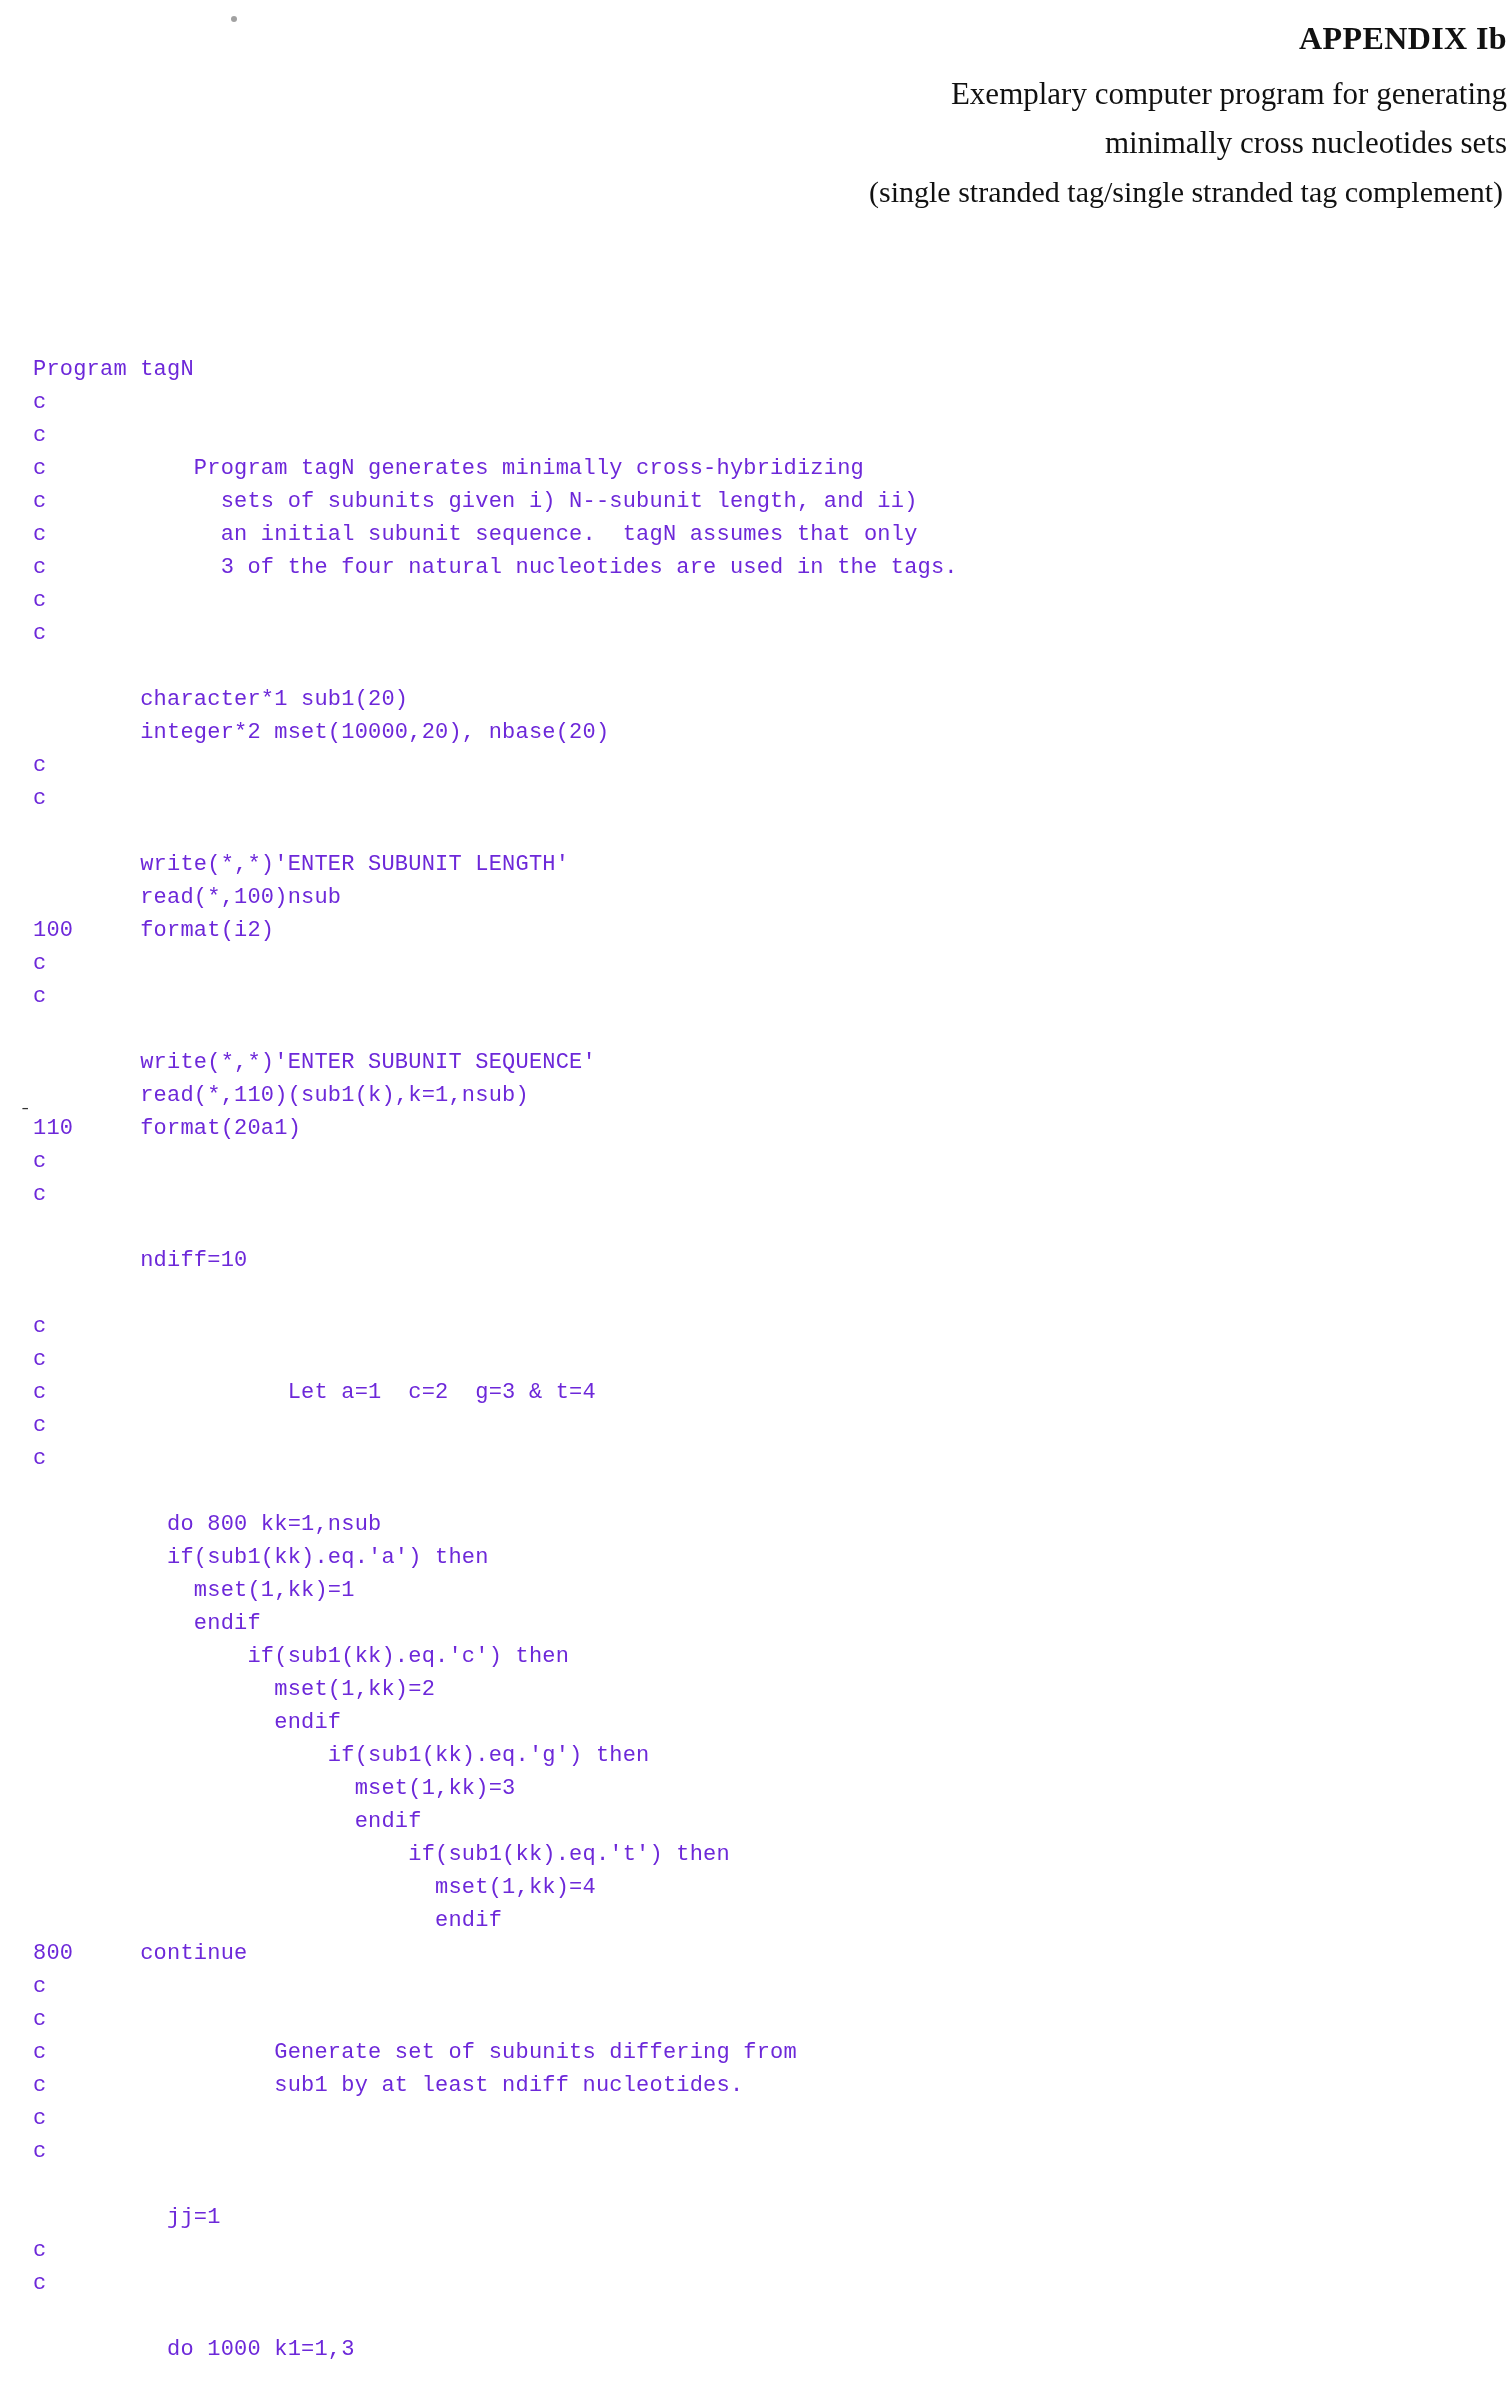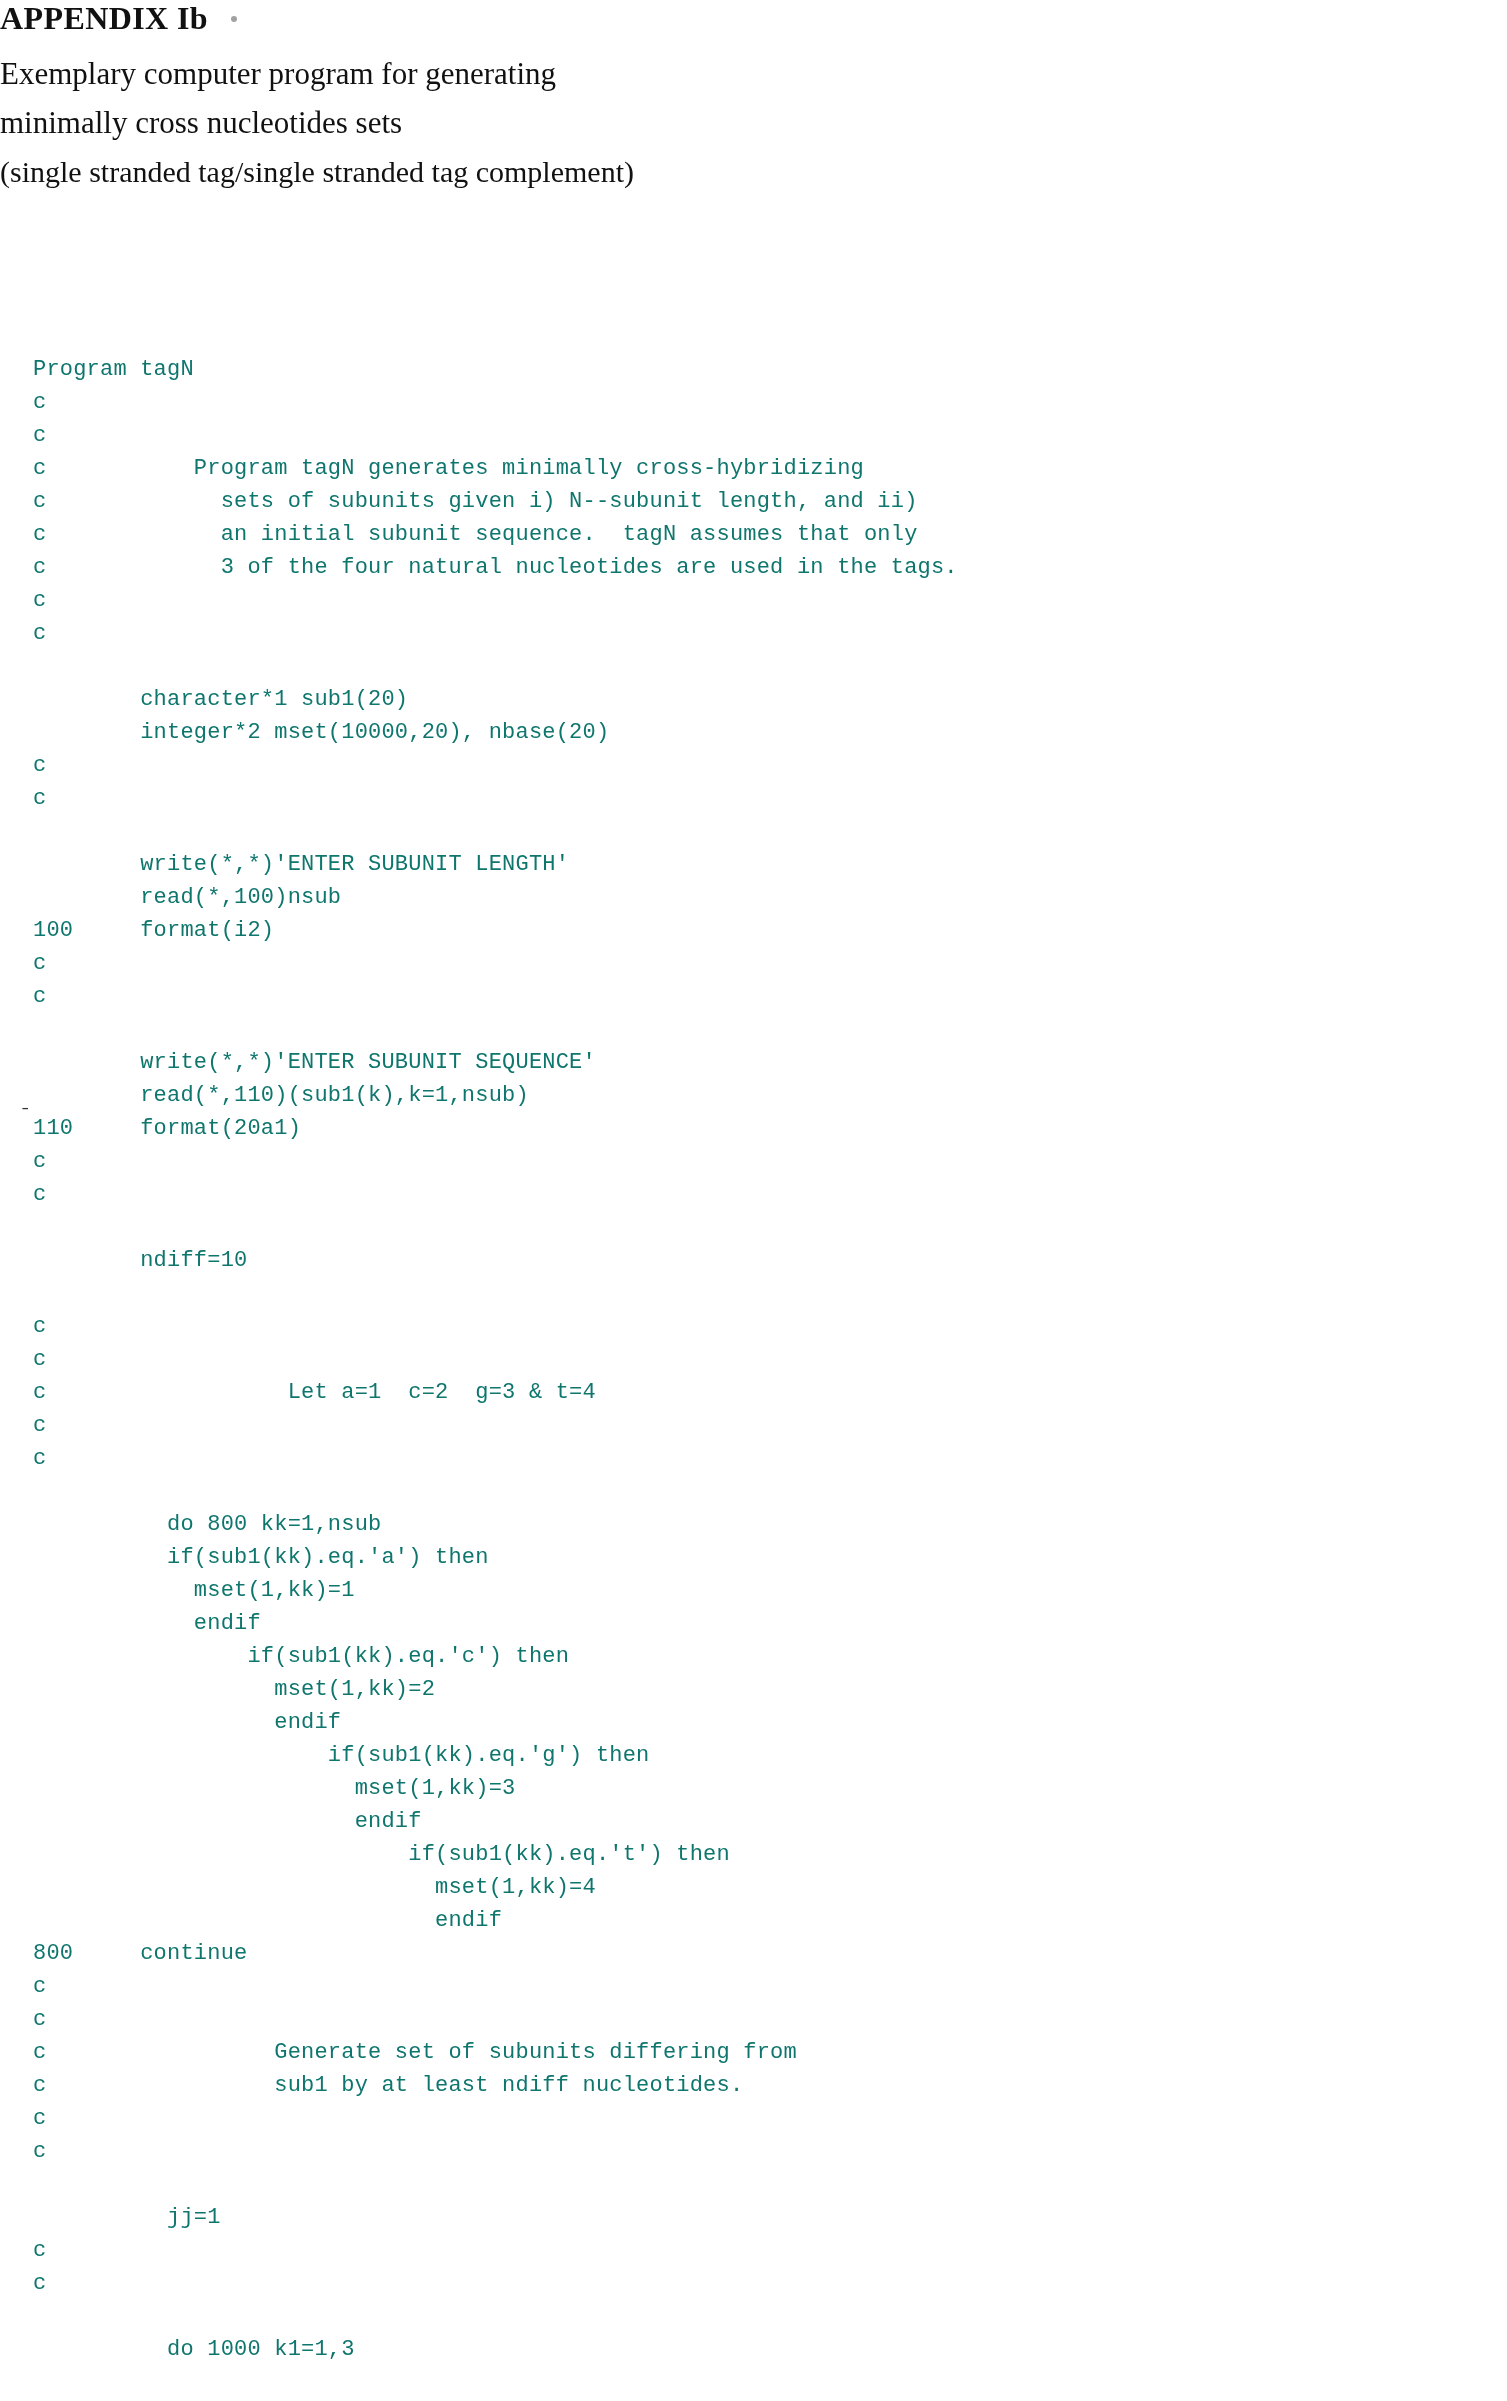--- a/index.html
+++ b/index.html
@@ -10,22 +10,22 @@
   .page {
     position: relative;
     width: 1507px;
     height: 2401px;
     background: #ffffff;
     overflow: hidden;
     font-family: "Liberation Serif", serif;
     color: #111111;
   }
   .header {
-    padding-top: 0;
-    text-align: left;
+    padding-top: 20px;
+    text-align: right;
   }
   .appendix-title {
     font-family: "Liberation Serif", serif;
     font-weight: bold;
     font-size: 32px;
     letter-spacing: 0.4px;
     margin: 0 0 19px 0;
   }
   .subtitle-line {
     font-family: "Liberation Serif", serif;
@@ -43,21 +43,21 @@
   }
   .code-block {
     position: absolute;
     top: 353px;
     left: 33px;
     right: 17px;
     font-family: "Liberation Mono", "DejaVu Sans Mono", monospace;
     font-size: 22px;
     line-height: 33px;
     white-space: pre;
-    color: #0f766e;
+    color: #6d28d9;
     letter-spacing: 0.2px;
   }
   .code-line {
     white-space: pre;
     min-height: 33px;
   }
   .tick {
     position: absolute;
     left: 19px;
     top: 1105px;

